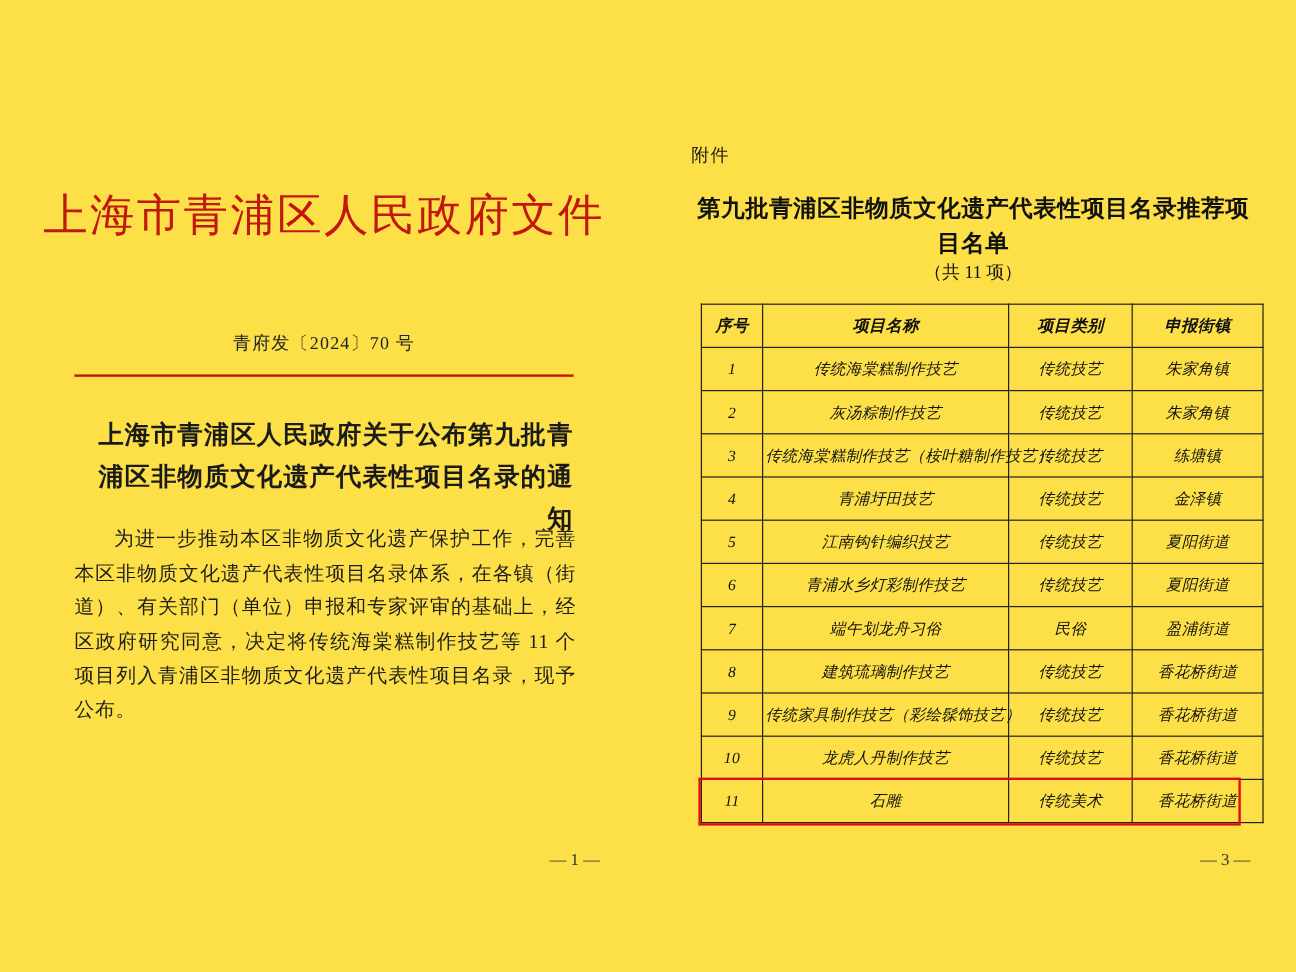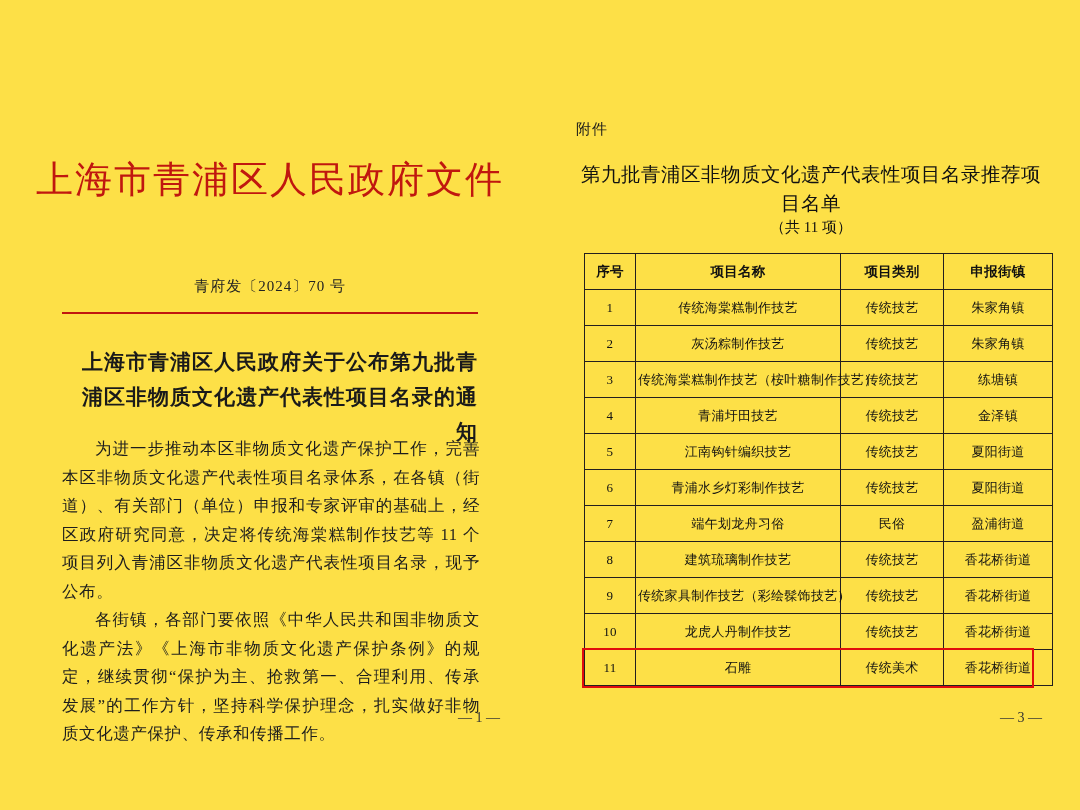--- a/index.html
+++ b/index.html
@@ -107,21 +107,21 @@
     font-size: 15px;
     color: #1a1a1a;
     letter-spacing: 1px;
   }
   #list-title {
     position: absolute;
     top: 160px;
     left: 36px;
     width: 470px;
     text-align: center;
-    font-weight: normal;
+    font-weight: bold;
     font-size: 19.5px;
     line-height: 29px;
     color: #111;
     letter-spacing: 0.5px;
   }
   #list-subtitle {
     position: absolute;
     top: 218px;
     left: 36px;
     width: 470px;
@@ -139,20 +139,21 @@
   }
   #list-table th, #list-table td {
     border: 1px solid #231f1f;
     text-align: center;
     font-size: 13px;
     color: #111;
     height: 35px;
     padding: 0 2px;
     letter-spacing: 0.3px;
     white-space: nowrap;
+    font-style: italic;
   }
   #list-table th {
     font-weight: bold;
     font-size: 13.5px;
   }
   .col-no   { width: 46px; }
   .col-name { width: 200px; }
   .col-cat  { width: 98px; }
   .col-town { width: 104px; }
   tr.highlight td {
@@ -185,21 +186,20 @@
   <div id="doc-title">上海市青浦区人民政府文件</div>
 
   <div id="doc-number">青府发〔2024〕70 号</div>
 
   <div id="red-rule"></div>
 
   <div id="notice-heading">上海市青浦区人民政府关于公布第九批青浦区非物质文化遗产代表性项目名录的通知</div>
 
   <div id="body-text">
     <p class="indent2">为进一步推动本区非物质文化遗产保护工作，完善本区非物质文化遗产代表性项目名录体系，在各镇（街道）、有关部门（单位）申报和专家评审的基础上，经区政府研究同意，决定将传统海棠糕制作技艺等 11 个项目列入青浦区非物质文化遗产代表性项目名录，现予公布。</p>
-    <p class="indent2">各街镇，各部门要依照《中华人民共和国非物质文化遗产法》《上海市非物质文化遗产保护条例》的规定，继续贯彻“保护为主、抢救第一、合理利用、传承发展”的工作方针，坚持科学保护理念，扎实做好非物质文化遗产保护、传承和传播工作。</p>
   </div>
 
   <div id="left-page-num">— 1 —</div>
 </div>
 
 <div class="page" id="right-page">
 
   <div id="attachment-label">附件</div>
 
   <div id="list-title">第九批青浦区非物质文化遗产代表性项目名录推荐项目名单</div>

